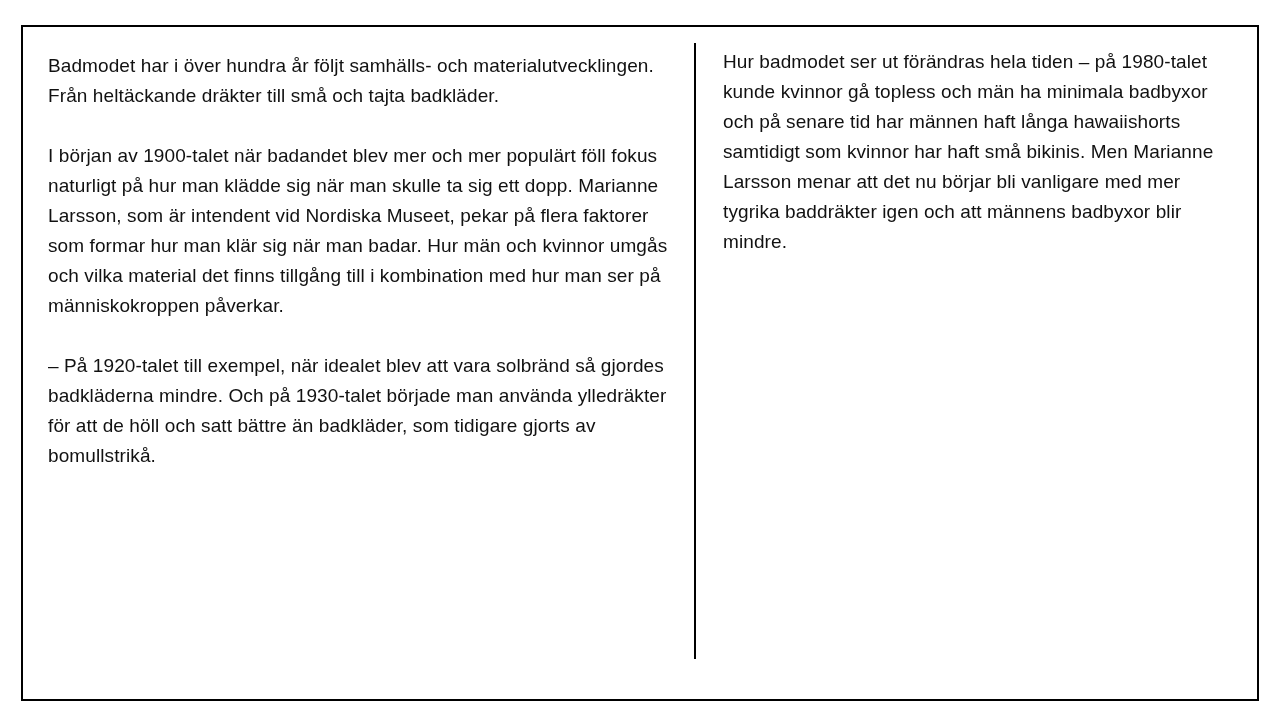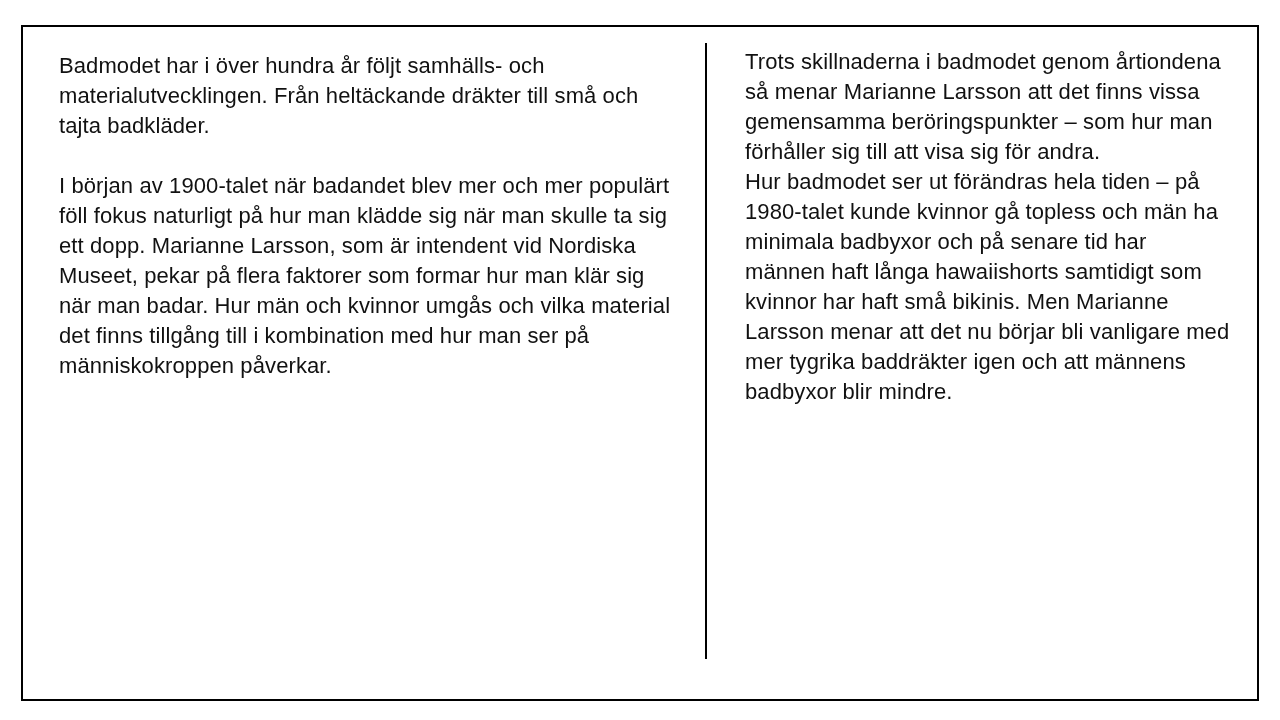--- a/index.html
+++ b/index.html
@@ -24,24 +24,23 @@
     right: 21px;
     bottom: 19px;
     border: 2px solid #000000;
     box-sizing: border-box;
     display: flex;
     flex-direction: row;
     align-items: stretch;
     padding: 14px 24px 14px 25px;
   }
   .col {
-    font-size: 22px;
+    font-size: 19px;
     line-height: 30px;
     letter-spacing: 0.1px;
-    margin-left: 11px;
   }
   .col.left {
     flex: 0 0 622px;
     padding-top: 10px;
     padding-right: 4px;
   }
   .divider {
     flex: 0 0 2px;
     background: #000000;
     margin: 2px 0 26px 20px;
@@ -61,23 +60,23 @@
 </style>
 </head>
 <body>
 
 <div class="page">
   <div class="frame">
 
     <div class="col left">
       <p class="para gap-after">Badmodet har i över hundra år följt samhälls- och materialutvecklingen. Från heltäckande dräkter till små och tajta badkläder.</p>
       <p class="para gap-after">I början av 1900-talet när badandet blev mer och mer populärt föll fokus naturligt på hur man klädde sig när man skulle ta sig ett dopp. Marianne Larsson, som är intendent vid Nordiska Museet, pekar på flera faktorer som formar hur man klär sig när man badar. Hur män och kvinnor umgås och vilka material det finns tillgång till i kombination med hur man ser på människokroppen påverkar.</p>
+      <p class="para">– På 1920-talet till exempel, när idealet blev att vara solbränd så gjordes badkläderna mindre. Och på 1930-talet började man använda ylledräkter för att de höll och satt bättre än badkläder, som tidigare gjorts av bomullstrikå.</p>
     </div>
 
     <div class="divider"></div>
 
     <div class="col right">
-      <p class="para">Trots skillnaderna i badmodet genom årtiondena så menar Marianne Larsson att det finns vissa gemensamma beröringspunkter – som hur man förhåller sig till att visa sig för andra.</p>
       <p class="para">Hur badmodet ser ut förändras hela tiden – på 1980-talet kunde kvinnor gå topless och män ha minimala badbyxor och på senare tid har männen haft långa hawaiishorts samtidigt som kvinnor har haft små bikinis. Men Marianne Larsson menar att det nu börjar bli vanligare med mer tygrika baddräkter igen och att männens badbyxor blir mindre.</p>
     </div>
 
   </div>
 </div>
 
 </body></html>

